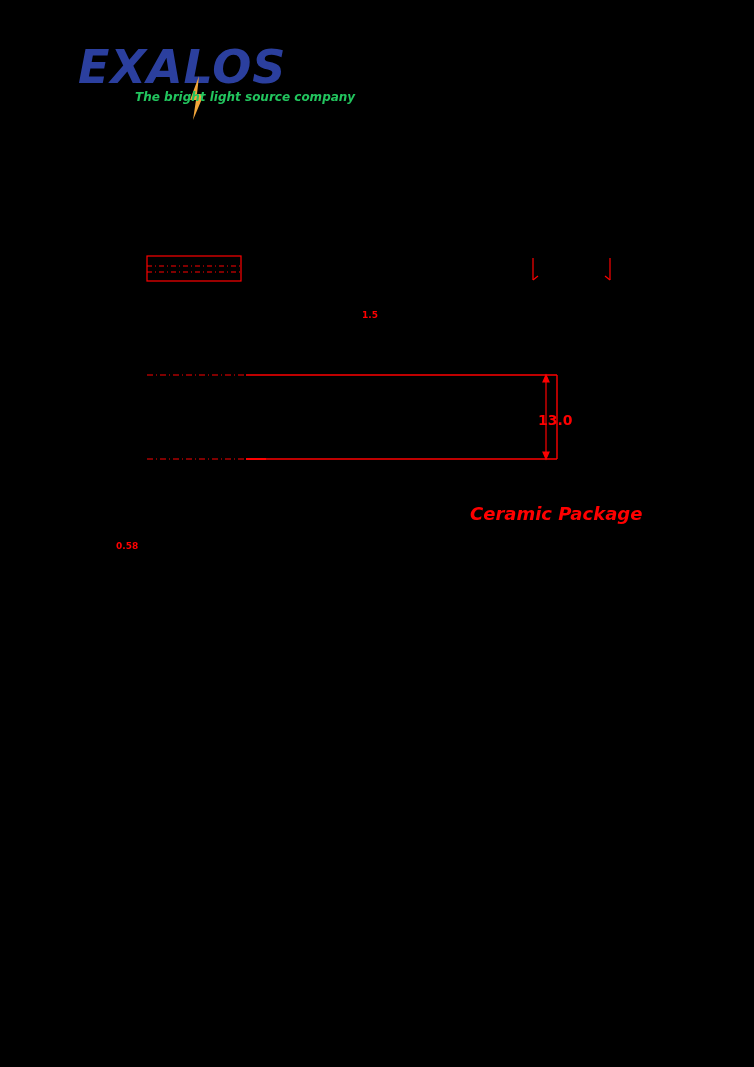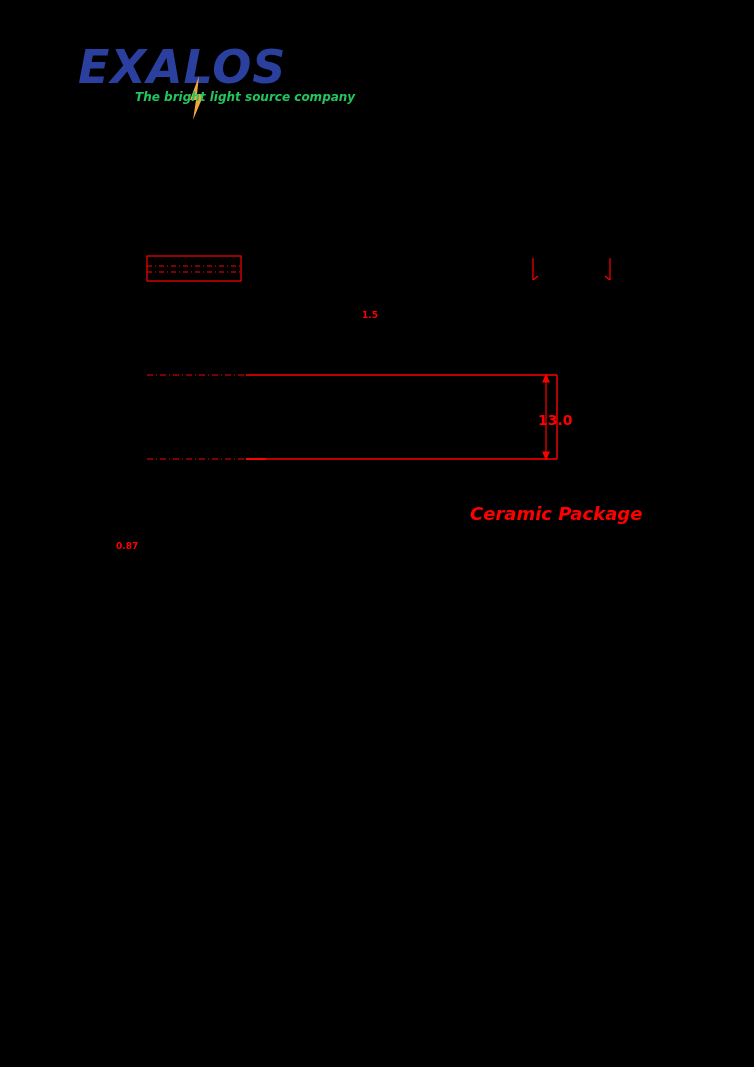--- a/index.html
+++ b/index.html
@@ -142,16 +142,16 @@
     <g stroke="#ff0000" stroke-width="1.2" fill="#ff0000">
       <line x1="546" y1="378" x2="546" y2="456"></line>
       <polygon points="546,375 543,382 549,382"></polygon>
       <polygon points="546,459 543,452 549,452"></polygon>
     </g>
 
   </svg>
 
   <div class="red-label" id="label-top-dim">1.5</div>
   <div class="red-label" id="label-height-dim">13.0</div>
-  <div class="red-label" id="label-left-dim">0.87</div>
+  <div class="red-label" id="label-left-dim">0.58</div>
   <div class="red-label" id="label-title">Ceramic Package</div>
 
 </div>
 
 </body></html>

